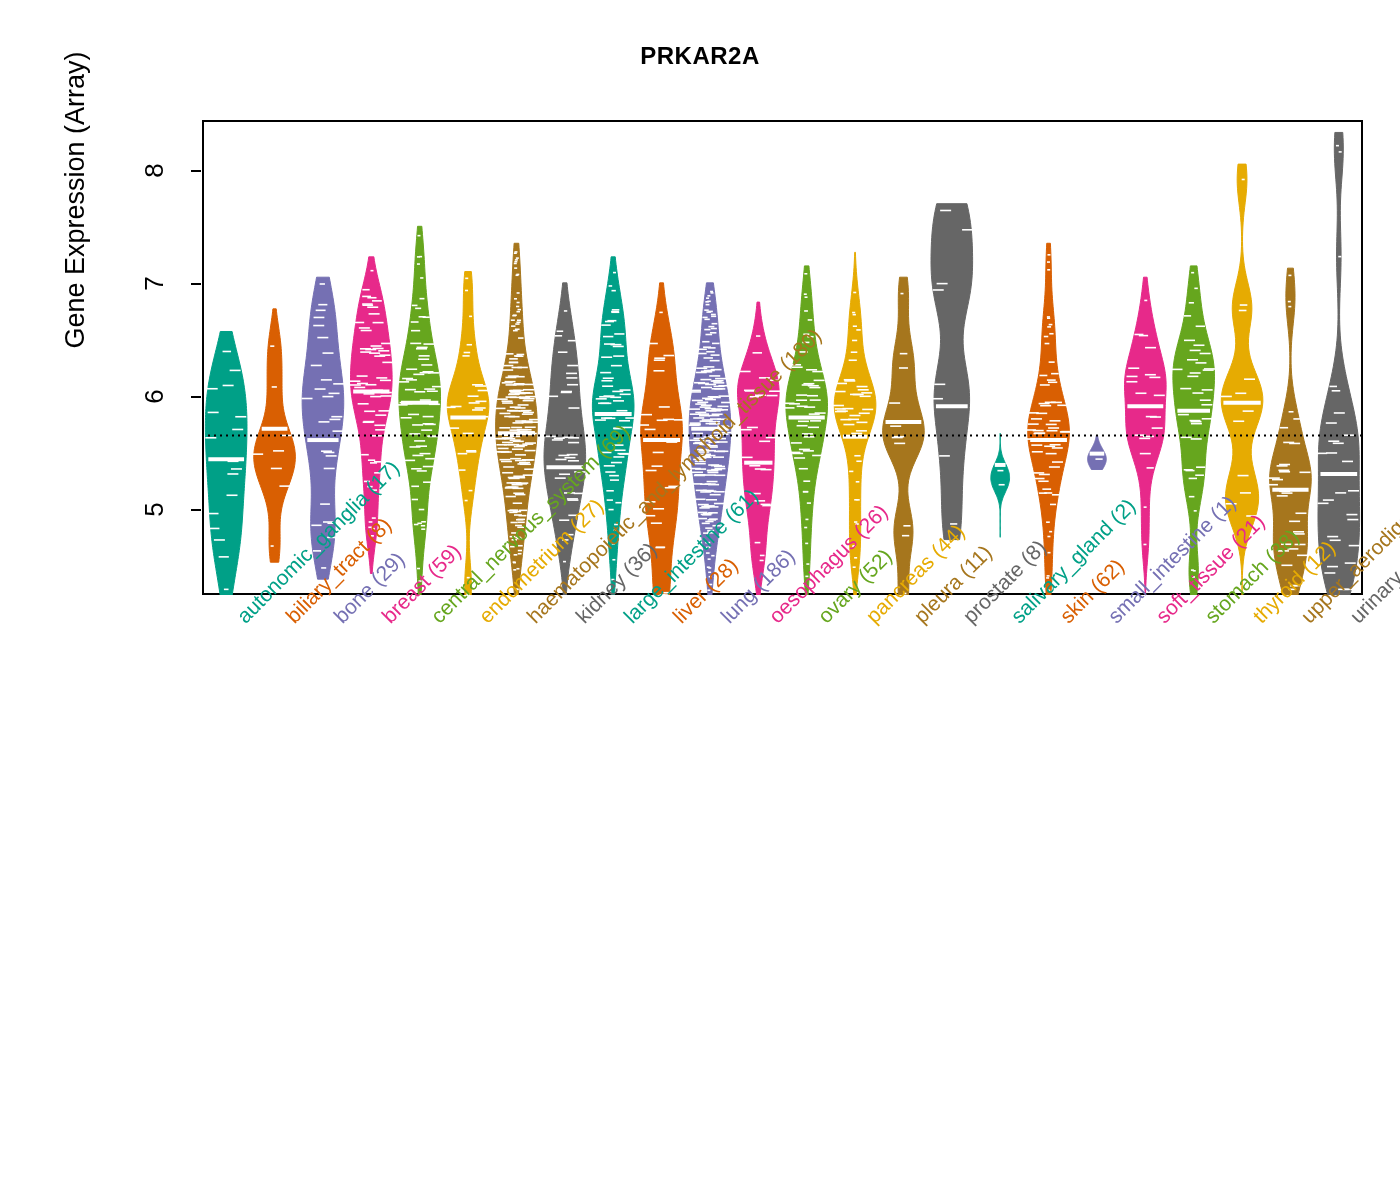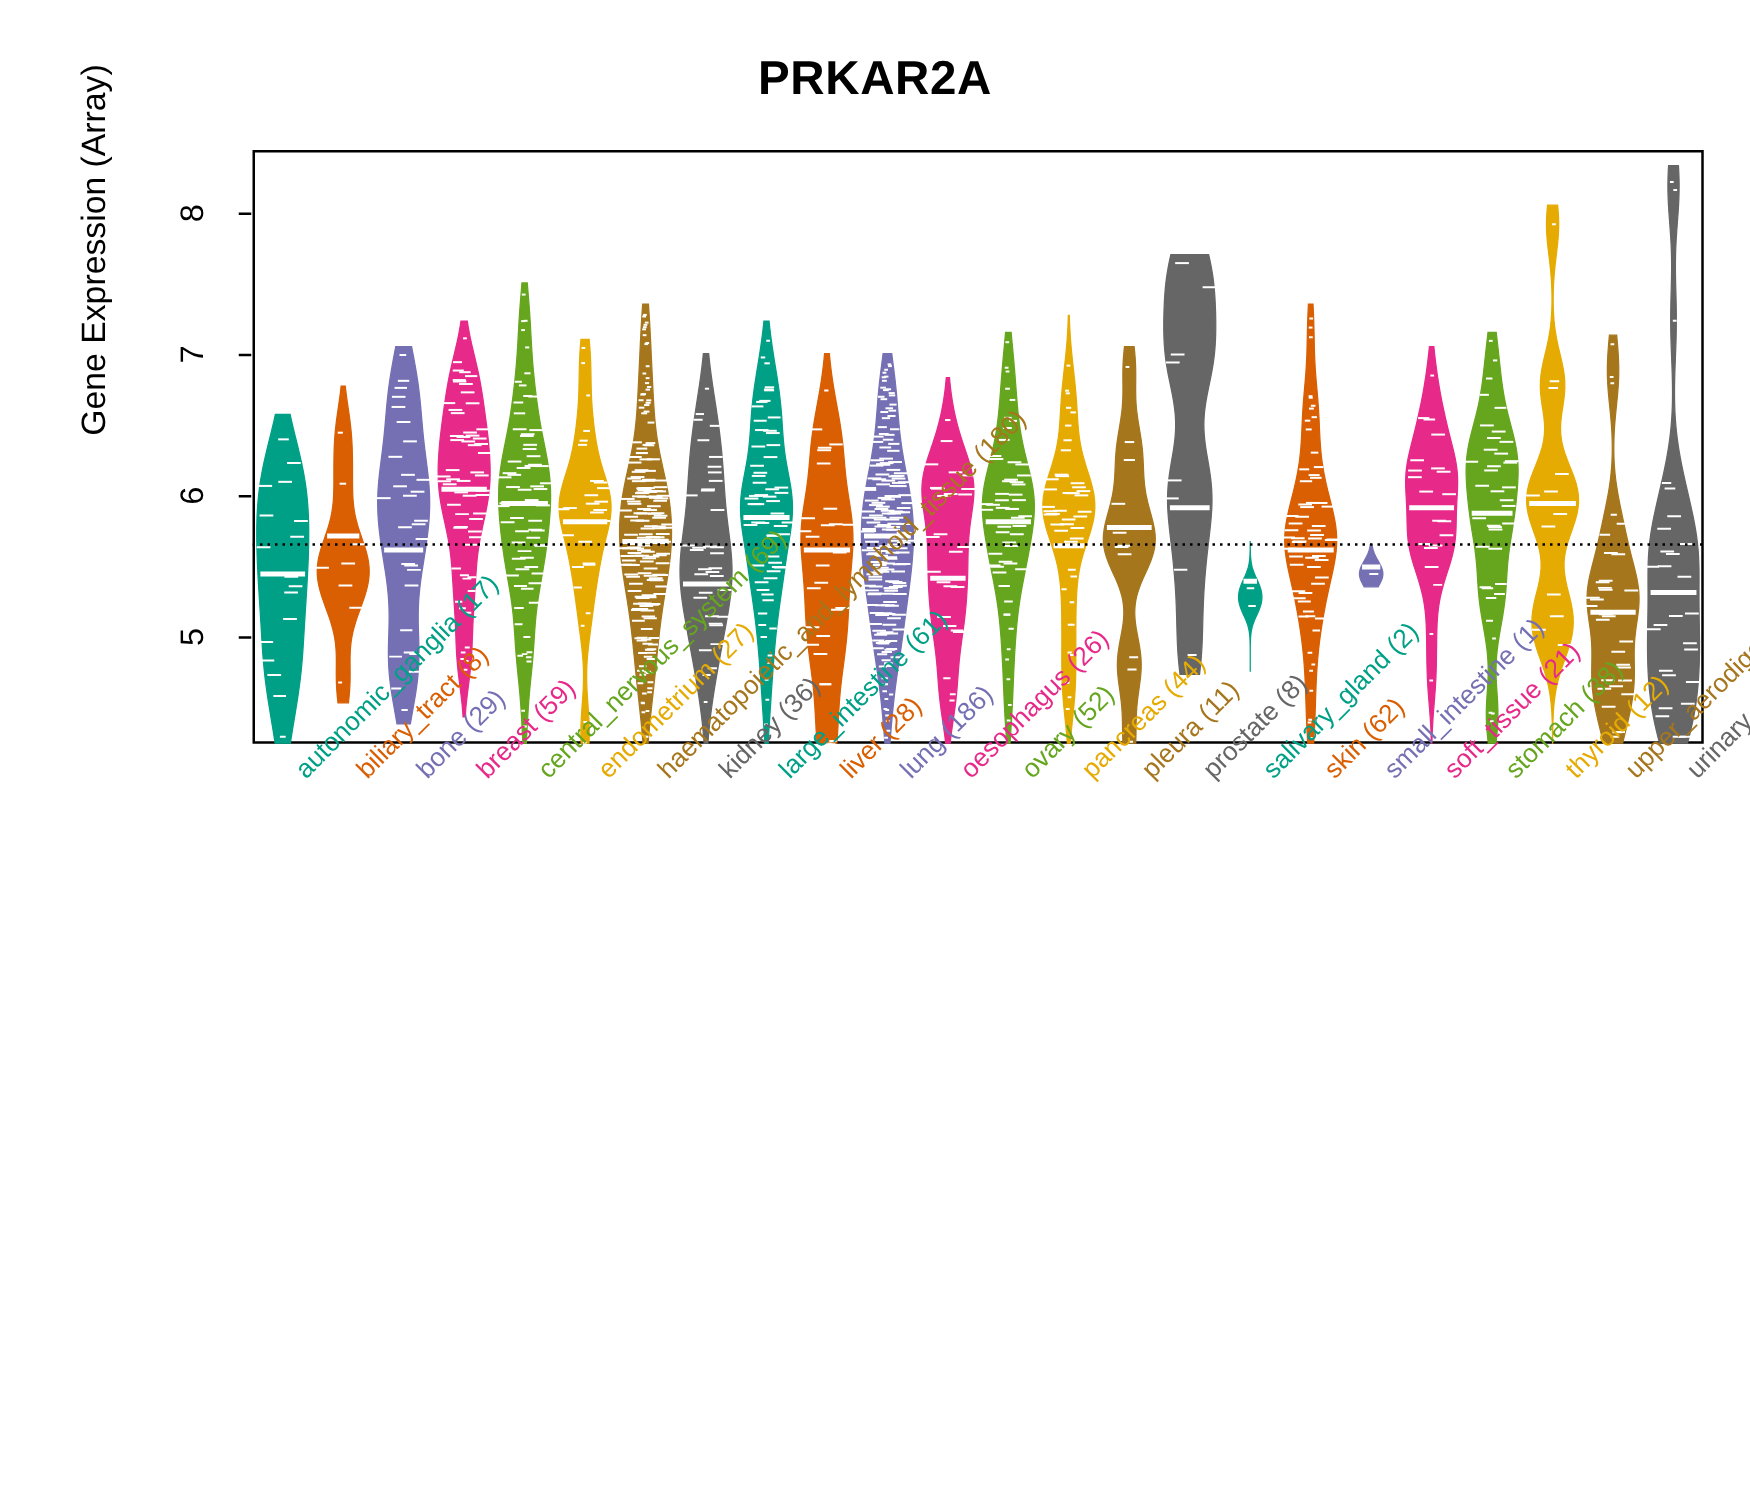--- a/index.html
+++ b/index.html
@@ -19,21 +19,21 @@
     left: 0; top: 0;
     width: 1400px;
     height: 1200px;
   }
   #title {
     position: absolute;
     left: 0;
     top: 42px;
     width: 1400px;
     text-align: center;
-    font-size: 38px;
+    font-size: 24px;
     font-weight: bold;
     color: #000;
     letter-spacing: 0.5px;
   }
   #ylabel {
     position: absolute;
     left: -160px;
     top: 180px;
     width: 480px;
     text-align: center;

